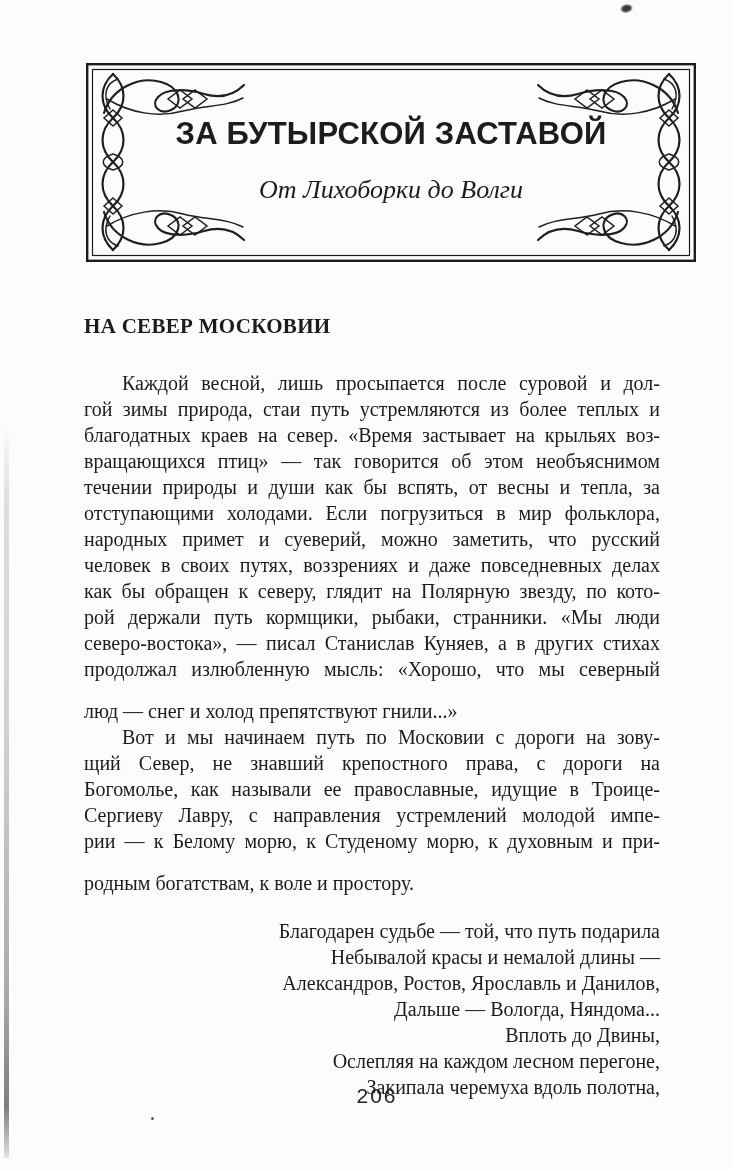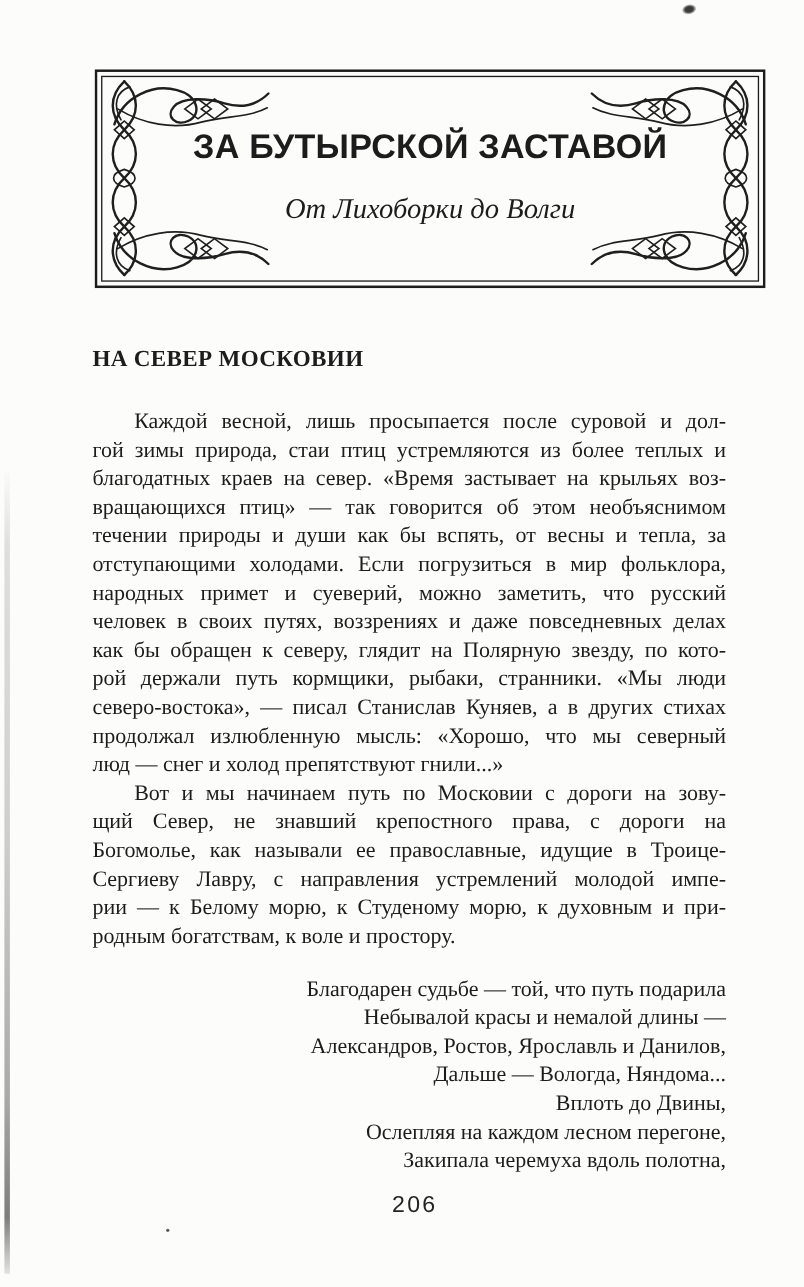--- a/index.html
+++ b/index.html
@@ -37,21 +37,21 @@
     position: absolute; left: 84px; top: 314px; width: 576px;
     text-align: left; font-weight: bold; font-size: 21px; line-height: 24px;
     letter-spacing: 0.3px;
   }
 
   
   .content { position: absolute; left: 84px; top: 370px; width: 576px; font-size: 20px; line-height: 26px; }
   .para { margin: 0; }
   .bodyline { text-align: justify; text-align-last: justify; }
   .bodyline.first { padding-left: 38px; }
-  .bodyline.last { text-align-last: left; }
+  .bodyline.last { text-align-last: left; margin-top: 16px; }
 
   .poem { margin-top: 22px; padding-left: 98px; }
   .poemline { text-align: right; }
 
   
   .page-number {
     position: absolute; left: 0; top: 1084px; width: 730px;
     box-sizing: border-box; padding-left: 24px;
     text-align: center;
     font-family: "Liberation Sans", sans-serif;
@@ -112,21 +112,21 @@
     <div class="plate-subtitle">От Лихоборки до Волги</div>
   </div>
 </div>
 
 <div class="chapter-heading">НА СЕВЕР МОСКОВИИ</div>
 
 <div class="content">
   <div>
       <div class="para">
         <div class="bodyline first">Каждой весной, лишь просыпается после суровой и дол-</div>
-        <div class="bodyline">гой зимы природа, стаи птиц устремляются из более теплых и</div>
+        <div class="bodyline">гой зимы природа, стаи путь устремляются из более теплых и</div>
         <div class="bodyline">благодатных краев на север. «Время застывает на крыльях воз-</div>
         <div class="bodyline">вращающихся птиц» — так говорится об этом необъяснимом</div>
         <div class="bodyline">течении природы и души как бы вспять, от весны и тепла, за</div>
         <div class="bodyline">отступающими холодами. Если погрузиться в мир фольклора,</div>
         <div class="bodyline">народных примет и суеверий, можно заметить, что русский</div>
         <div class="bodyline">человек в своих путях, воззрениях и даже повседневных делах</div>
         <div class="bodyline">как бы обращен к северу, глядит на Полярную звезду, по кото-</div>
         <div class="bodyline">рой держали путь кормщики, рыбаки, странники. «Мы люди</div>
         <div class="bodyline">северо-востока», — писал Станислав Куняев, а в других стихах</div>
         <div class="bodyline">продолжал излюбленную мысль: «Хорошо, что мы северный</div>

